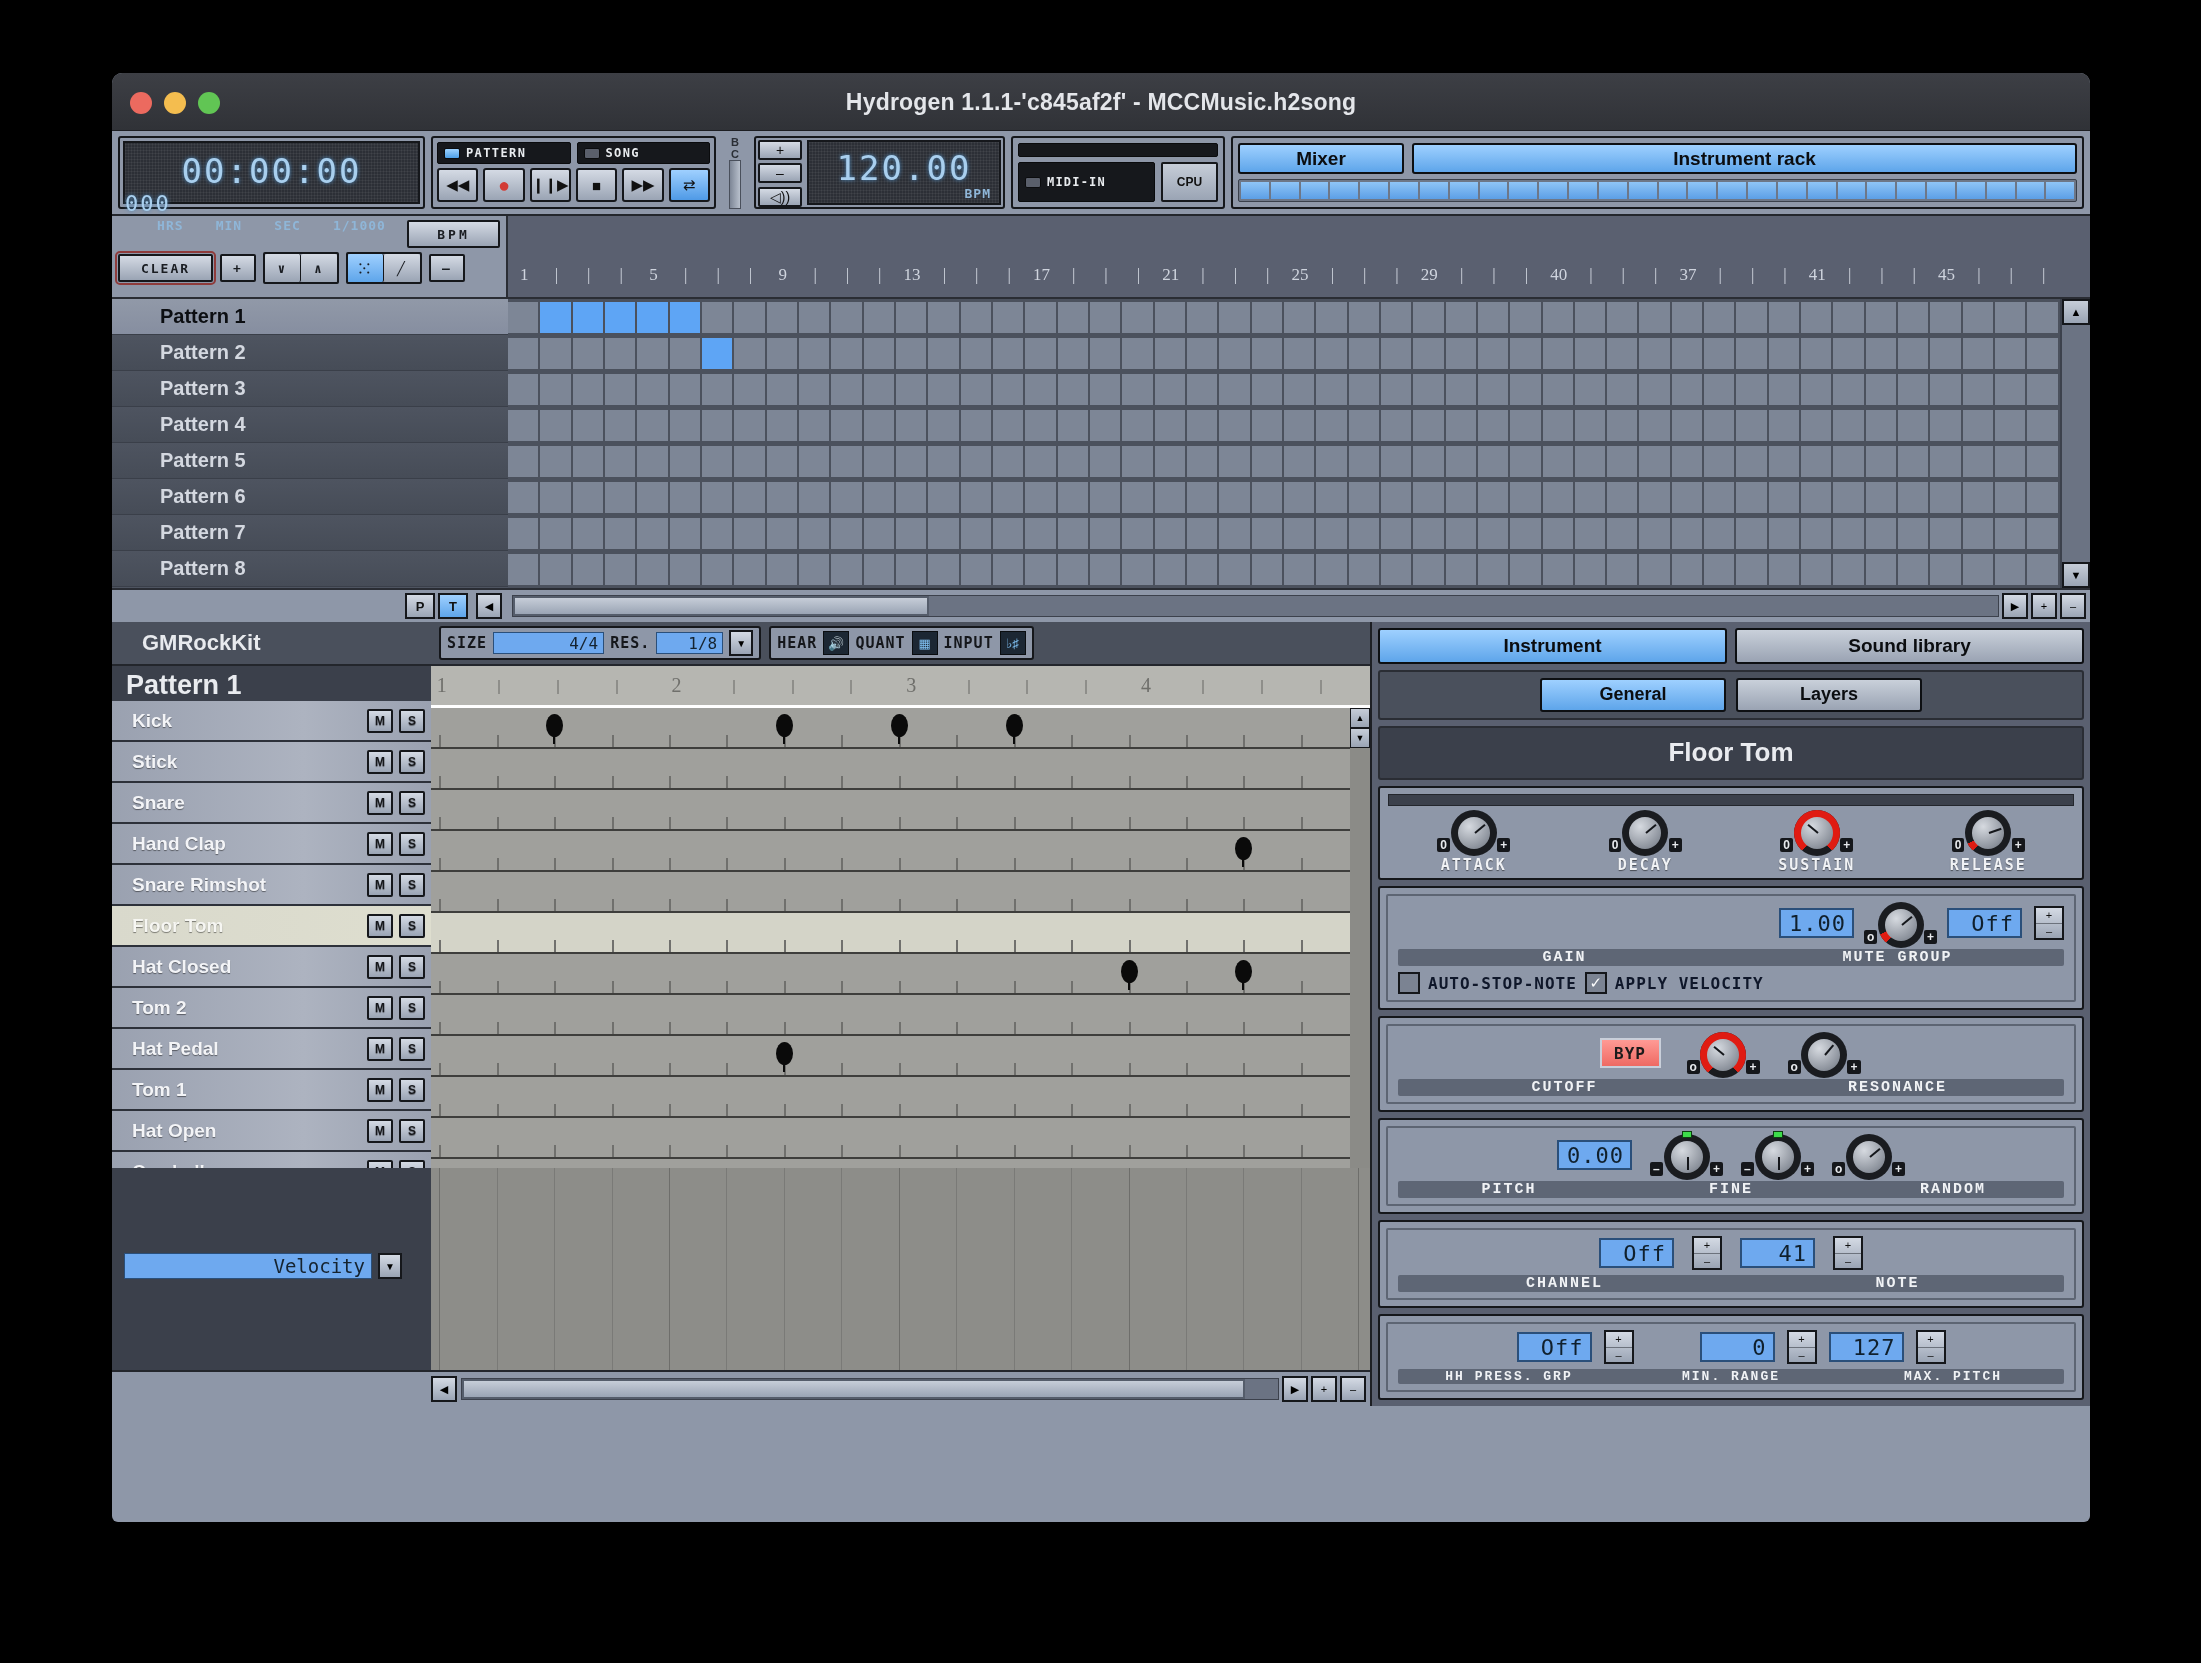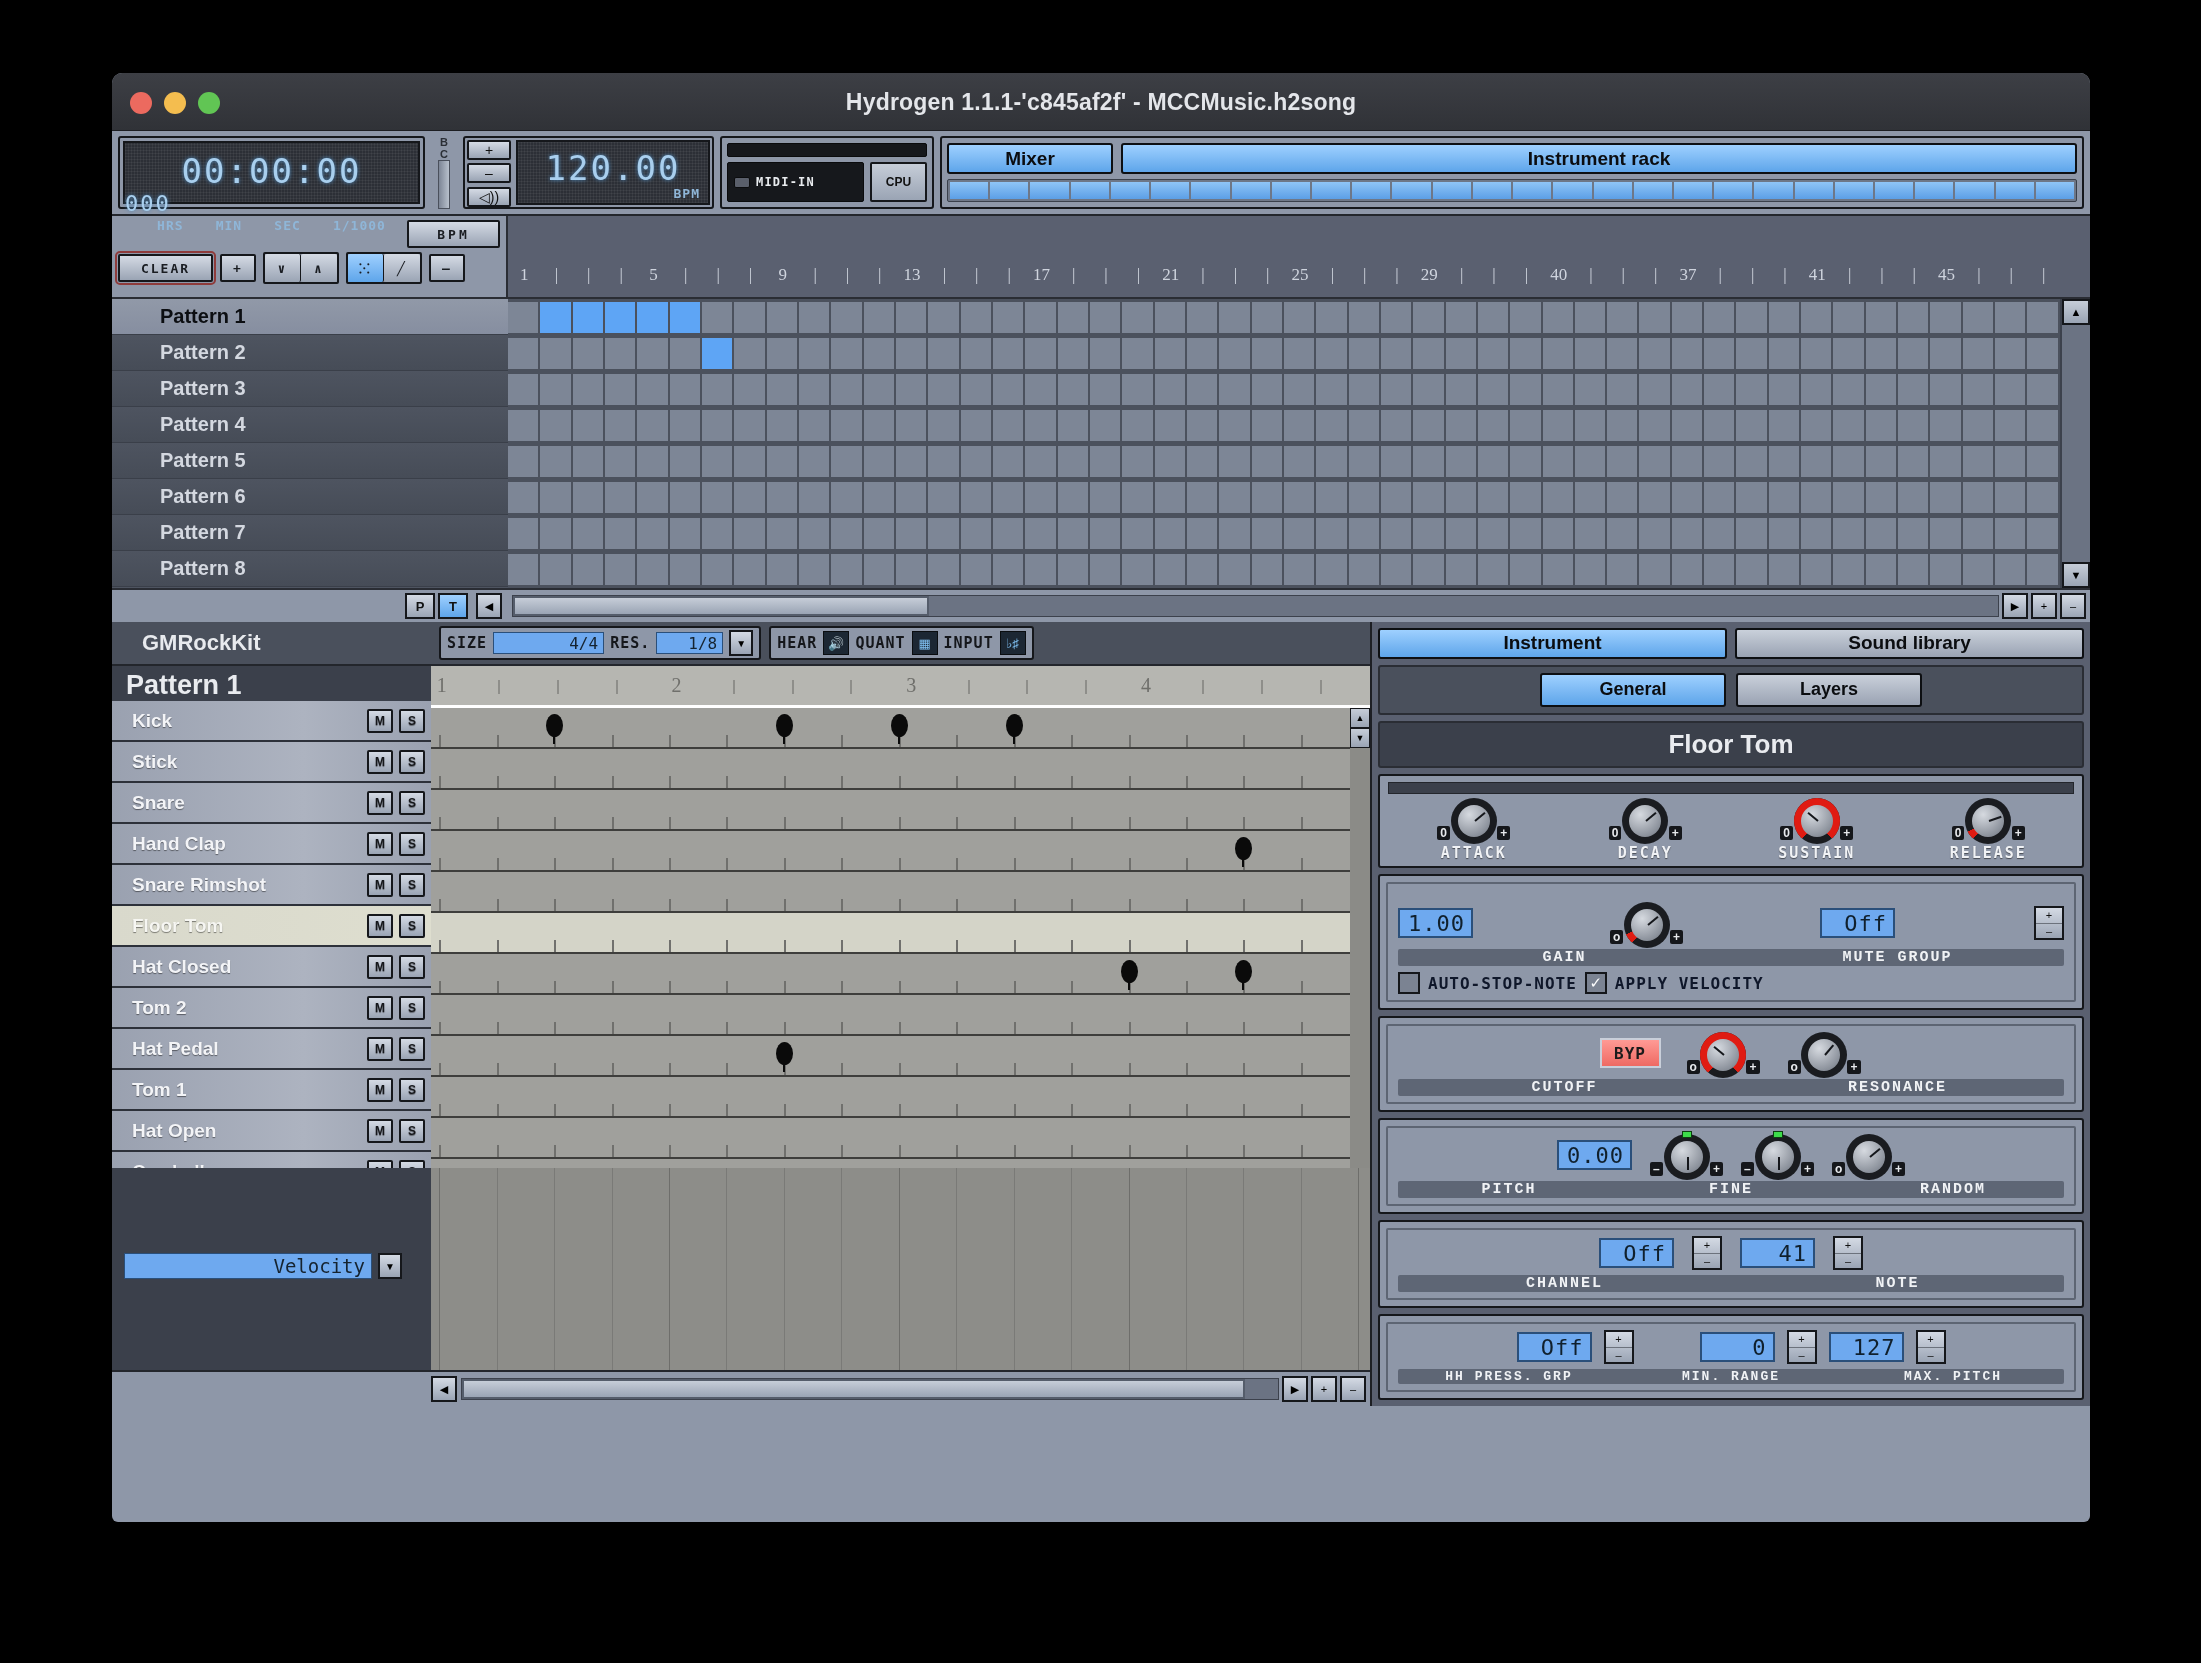--- a/index.html
+++ b/index.html
@@ -325,20 +325,42 @@
         <div class="clockdigits"><span>00:00:00</span><span class="ms">000</span></div>
         <div class="clocklabels">
           <b>HRS</b>
           <b>MIN</b>
           <b>SEC</b>
           <b>1/1000</b>
         </div>
       </div>
     </div>
 
+    <div class="grp transport" style="padding:4px;">
+      <div class="modebtns">
+        <div class="modebtn">
+          <div class="led on"></div>
+          <span>PATTERN</span>
+        </div>
+        <div class="modebtn">
+          <div class="led"></div>
+          <span>SONG</span>
+        </div>
+      </div>
+      <div class="tbtns">
+        <div class="tbtn">◀◀</div>
+        <div class="tbtn">
+            <span style="color:#d23b34;font-size:20px">●</span>
+          </div>
+        <div class="tbtn">❙❙▶</div>
+        <div class="tbtn">■</div>
+        <div class="tbtn">▶▶</div>
+        <div class="tbtn active">⇄</div>
+      </div>
+    </div>
 
     <div class="slimcol">
       <div class="lbl">B</div>
       <div class="lbl">C</div>
       <div class="slimbar"></div>
     </div>
 
     <div class="grp bpmbox">
       <div class="stepcol">
         <div style="display:flex;flex-direction:column;gap:3px;flex:1.3">
@@ -1441,21 +1463,21 @@
                 <b>0</b>
                 <b>+</b>
               </div>
               <div class="knobname">RELEASE</div>
             </div>
           </div>
       </div>
 
       <div class="section">
         <div class="secinner">
-          <div style="display:flex;align-items:center;justify-content:space-between;margin-top:12px;">
+          <div style="display:flex;align-items:center;justify-content:flex-end;gap:12px;">
             <div class="numfield">1.00</div>
             <div class="knobcell" style="width:69px">
               <div class="knob">
                 <div class="ring"></div>
                 <div class="arc" style="background:conic-gradient(from 220deg,#e01b12 0deg 26deg,transparent 26deg 300deg);"></div>
                 <div class="cap"></div>
                 <div class="ptr" style="transform:rotate(-130deg)"></div>
               </div>
               <div class="knoblbls">
                   <b>o</b>

